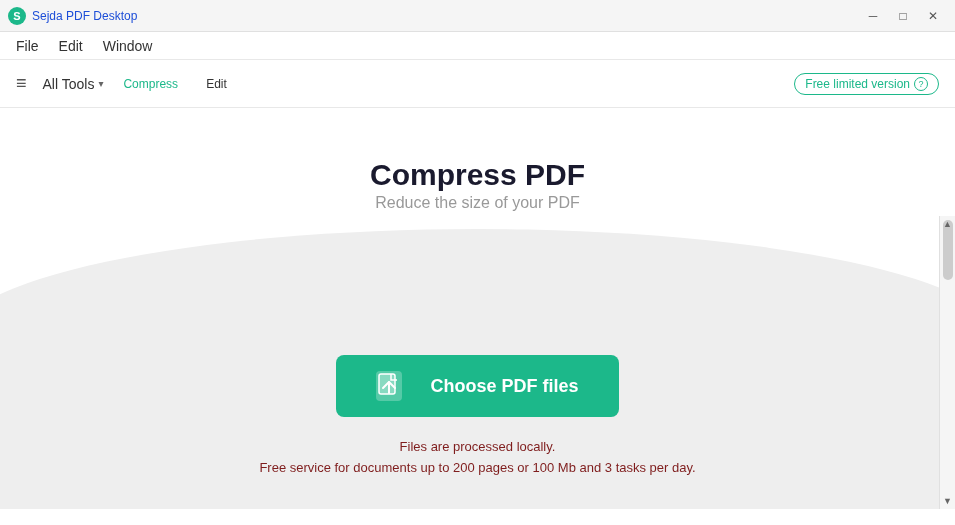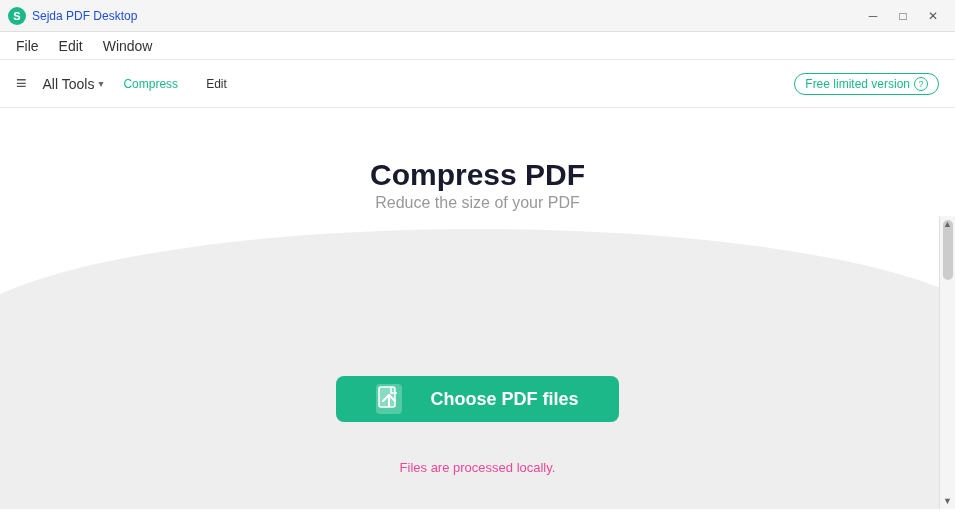--- a/index.html
+++ b/index.html
@@ -207,21 +207,21 @@
       width: 100%;
       margin-top: auto;
       padding-bottom: 30px;
     }
 
     .choose-files-btn {
       background: #1cb88a;
       color: white;
       border: none;
       border-radius: 8px;
-      padding: 8px 40px;
+      padding: 16px 40px;
       font-size: 18px;
       font-weight: 600;
       cursor: pointer;
       display: flex;
       align-items: center;
       gap: 28px;
       margin-bottom: 20px;
     }
 
     .choose-files-btn .pdf-icon {
@@ -232,24 +232,23 @@
       display: flex;
       align-items: center;
       justify-content: center;
       font-size: 14px;
       font-weight: bold;
       position: relative;
     }
 
     .file-note {
       font-size: 13px;
-      color: #ec4899;
+      color: #7f1d1d;
       text-align: center;
       line-height: 1.6;
-      margin-top: 16px;
     }
 
     
     .scrollbar {
       position: absolute;
       right: 0;
       top: 108px;
       bottom: 0;
       width: 16px;
       background: #f5f5f5;
@@ -339,20 +338,21 @@
           <rect x="1" y="1" width="16" height="20" rx="2" fill="rgba(255,255,255,0.3)" stroke="white" stroke-width="1.5"></rect>
           <path d="M13 1v6h6" stroke="white" stroke-width="1.5" fill="none"></path>
           <path d="M5 15 L11 9 L17 15" stroke="white" stroke-width="2" fill="none" stroke-linecap="round" stroke-linejoin="round"></path>
           <line x1="11" y1="9" x2="11" y2="20" stroke="white" stroke-width="2" stroke-linecap="round"></line>
         </svg>
       </div>
       <span>Choose PDF files</span>
     </button>
     <p class="file-note">
       <span>Files are processed locally.</span><br>
+      <span>Free service for documents up to 200 pages or 100 Mb and 3 tasks per day.</span>
     </p>
   </div>
 
   <div class="scrollbar">
     <div class="scrollbar-arrow top">▲</div>
     <div class="scrollbar-thumb"></div>
     <div class="scrollbar-arrow bottom">▼</div>
   </div>
 </div>
 

